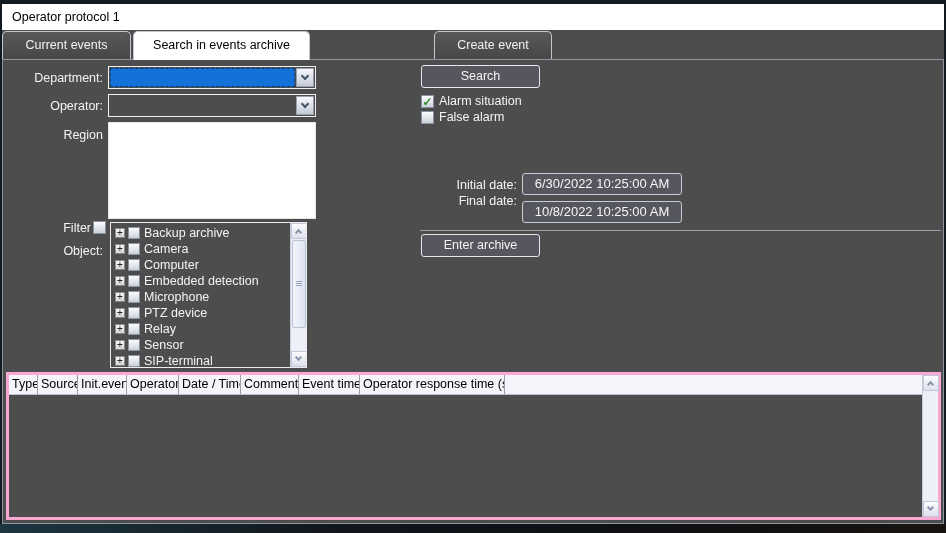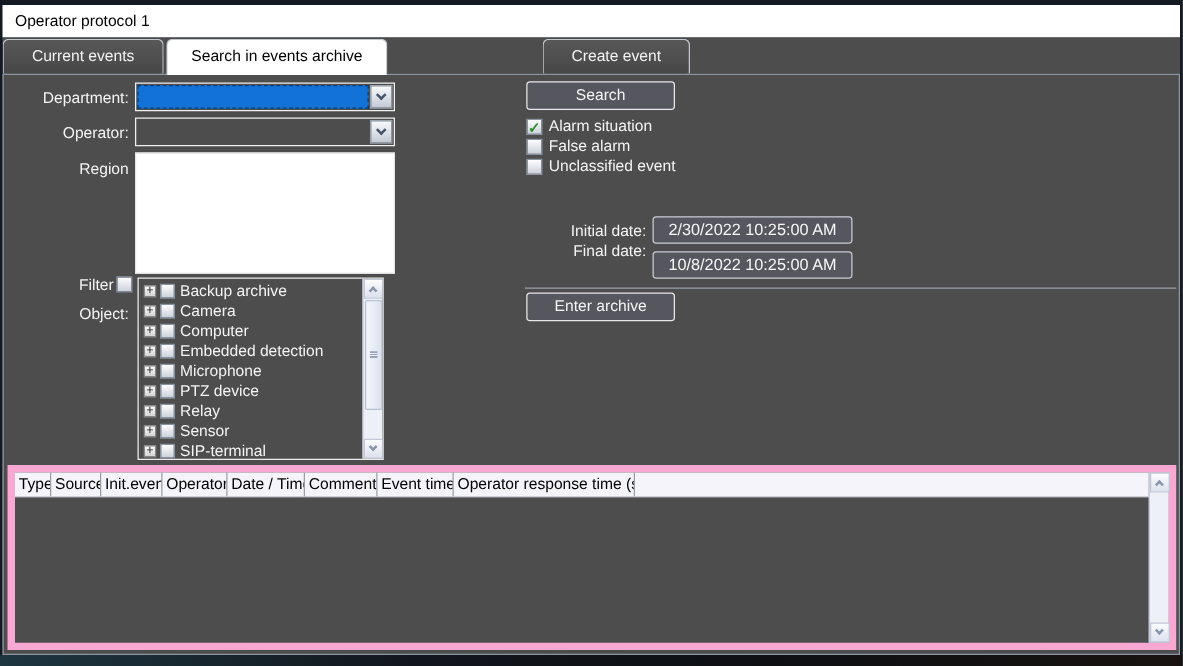--- a/index.html
+++ b/index.html
@@ -73,21 +73,21 @@
 
   
   .cbgroup { position:absolute; left:421px; top:93px; }
   .cb-row { display:flex; align-items:center; height:16px; }
   .cb-label { color:#f4f4f4; font-size:12.5px; margin-left:5px; white-space:nowrap; }
 
   .filter-cb { position:absolute; left:93px; top:221px; }
 
   
   .rtable { position:absolute; left:6px; top:372px; width:935px; height:148px;
-            border:6px solid #f9a8d4; display:flex; background:#4d4d4d; }
+            border:3px solid #f9a8d4; display:flex; background:#4d4d4d; }
   .rt-main { flex:1; display:flex; flex-direction:column; }
   .rt-header { height:20px; background:#f4f4fa; display:flex; border-bottom:1px solid #c0c0c8; }
   .th { height:100%; font-size:12.5px; color:#000; padding:2px 3px 0 3px; border-right:1px solid #9aa0a8;
         white-space:nowrap; overflow:hidden; flex:none; }
   .rt-body { flex:1; background:#4d4d4d; }
 
   .bottomstrip { position:absolute; left:0; top:524px; width:946px; height:9px;
                  background:linear-gradient(90deg,#1d3640 0%,#11161c 35%,#0d0f13 65%,#181310 100%); }
 </style>
 </head>
@@ -194,28 +194,24 @@
 
   <div class="cbgroup">
       <div class="cb-row">
         <span class="cb checked">✓</span>
         <span class="cb-label">Alarm situation</span>
       </div>
       <div class="cb-row">
         <span class="cb"></span>
         <span class="cb-label">False alarm</span>
       </div>
-      <div class="cb-row">
-        <span class="cb"></span>
-        <span class="cb-label">Unclassified event</span>
-      </div>
     </div>
 
   <div class="lbl" style="left:420px; width:97px; top:178px;">Initial date:</div>
-  <div class="datebtn" style="top:173px;">2/30/2022 10:25:00 AM</div>
+  <div class="datebtn" style="top:173px;">6/30/2022 10:25:00 AM</div>
 
   <div class="lbl" style="left:420px; width:97px; top:194px;">Final date:</div>
   <div class="datebtn" style="top:201px;">10/8/2022 10:25:00 AM</div>
 
   <div class="divider"></div>
 
   <div class="btn" style="left:421px; top:234px;">Enter archive</div>
 
   <div class="rtable">
     <div class="rt-main">

